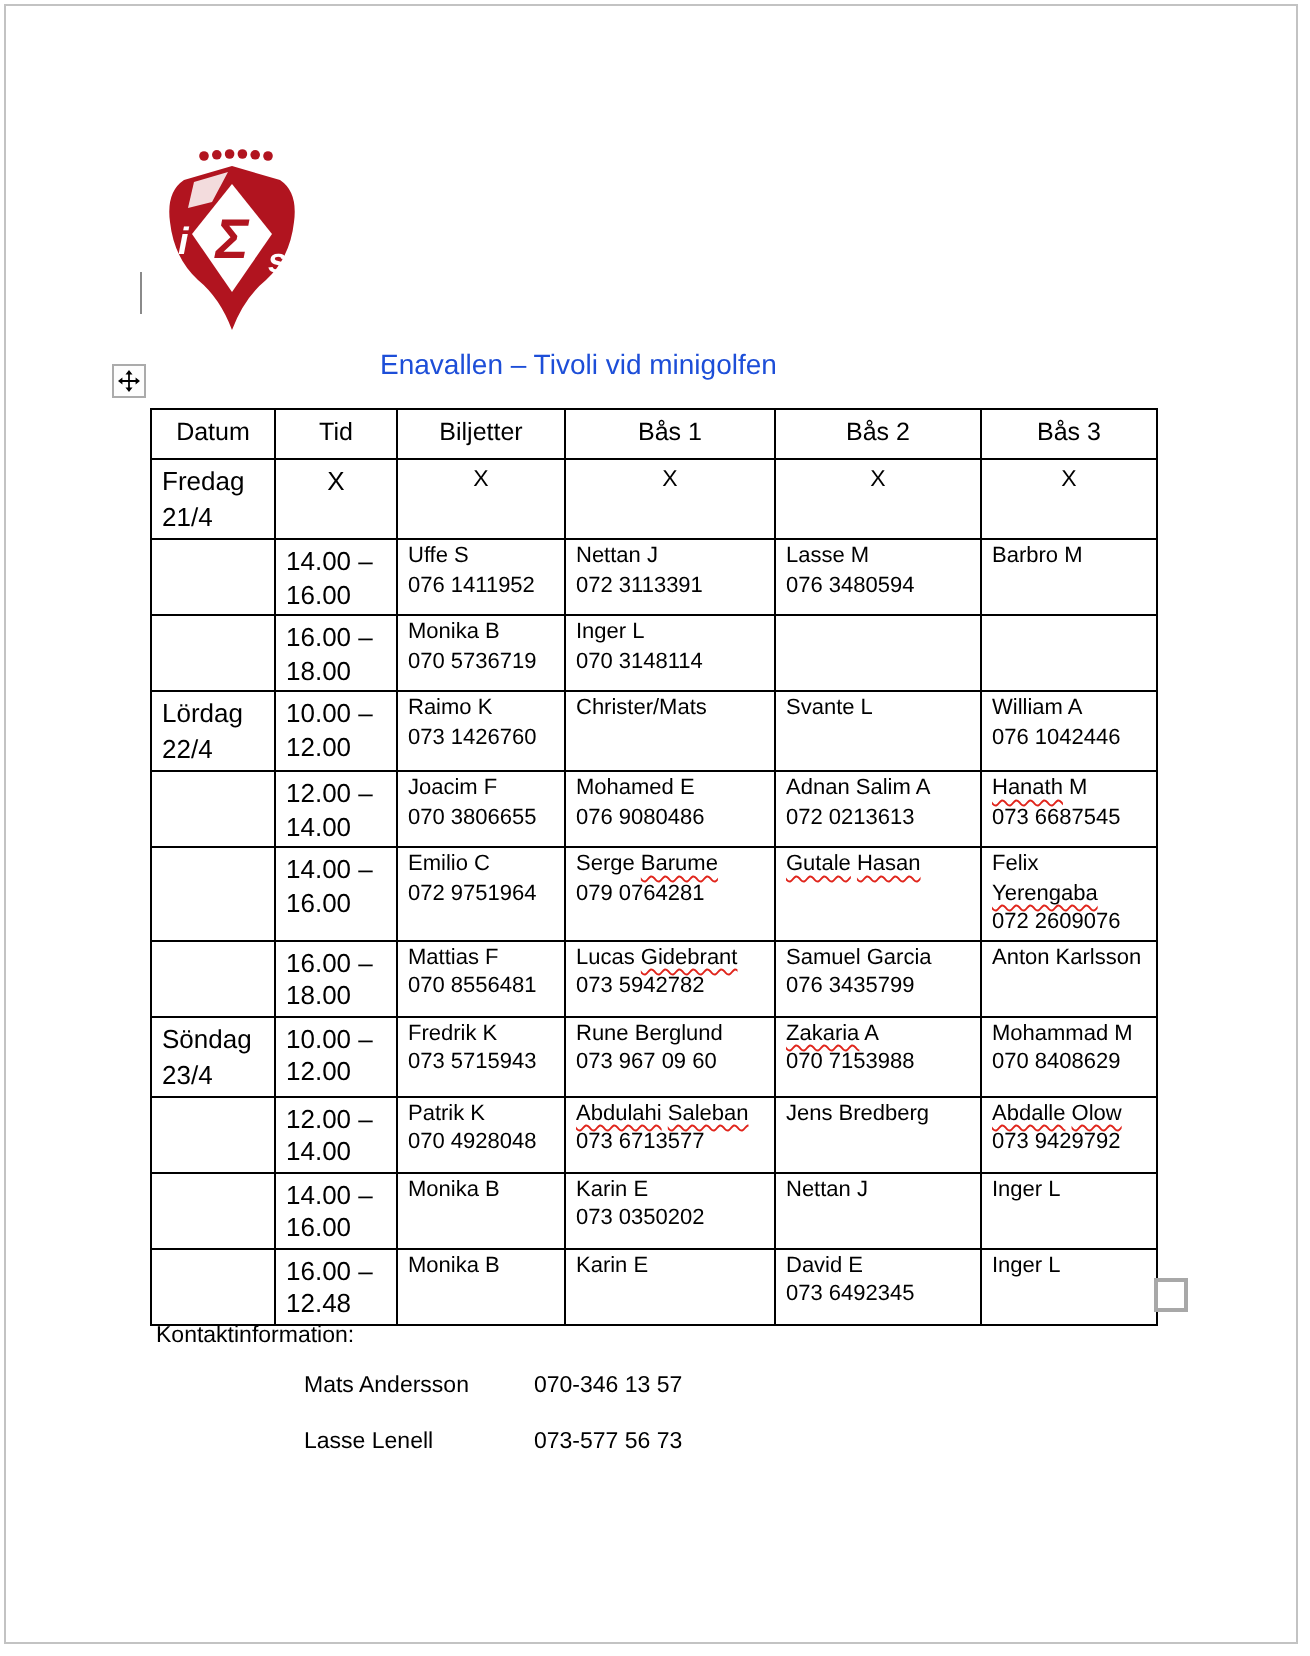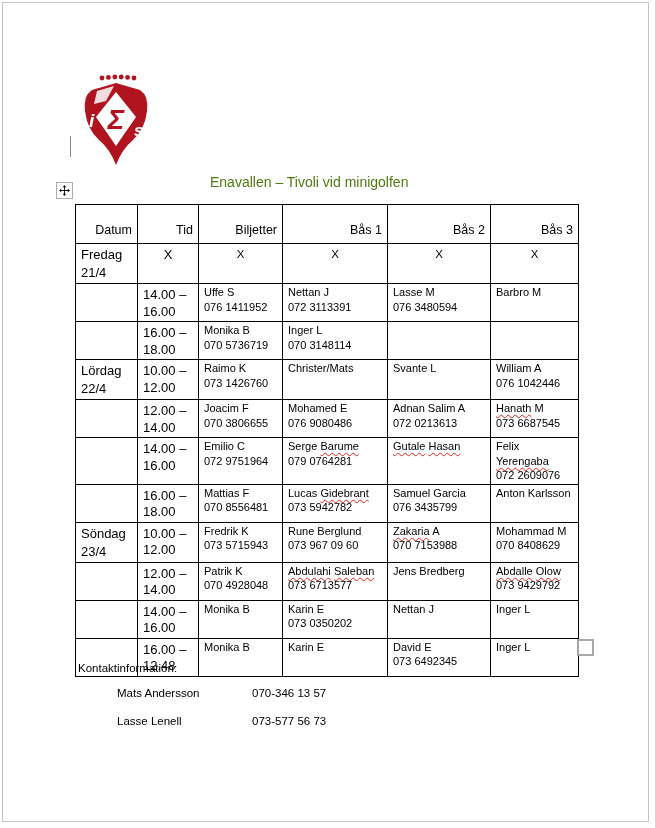--- a/index.html
+++ b/index.html
@@ -10,37 +10,37 @@
   }
   .page-frame {
     position:absolute; left:2px; top:2px; width:645px; height:818px;
     border:1px solid #c3c3c3; pointer-events:none;
   }
   
   .logo { position:absolute; left:76px; top:70px; width:80px; height:98px; }
   .caret-line { position:absolute; left:70px; top:136px; width:1px; height:21px; background:#8a8a8a; }
   
   .doc-title { position:absolute; left:193px; top:137px; font-size:18px; font-weight:700; color:#171717; letter-spacing:0.2px; }
-  .doc-subtitle { position:absolute; left:210px; top:174px; font-size:14px; color:#4d7c0f; }
+  .doc-subtitle { position:absolute; left:190px; top:174px; font-size:14px; color:#1d4ed8; }
   
   .move-handle {
     position:absolute; left:56px; top:182px; width:15px; height:15px;
     border:1px solid #ababab; background:#fdfdfd; display:flex; align-items:center; justify-content:center;
     cursor:move;
   }
   
   table.schedule {
     position:absolute; left:75px; top:204px; width:503px;
     border-collapse:collapse; table-layout:fixed;
   }
   table.schedule th, table.schedule td {
     border:1px solid #000; vertical-align:top; padding:1px 5px; overflow:hidden;
   }
   table.schedule th {
-    font-weight:400; font-size:12.5px; text-align:right; height:19px; padding-top:18px;
+    font-weight:400; font-size:12.5px; text-align:center; height:19px; padding-top:4px;
   }
   table.schedule td { font-size:11px; line-height:14.5px; }
   table.schedule td.datum { font-size:13px; line-height:18px; padding-top:2px; }
   table.schedule td.tid { font-size:13px; line-height:16.5px; padding-top:3px; }
   table.schedule tbody tr { height:37px; }
   table.schedule tbody tr.xrow { height:35px;margin-top:20px; }
   td.center { text-align:center; }
   tr.xrow td { font-size:11.5px; padding-top:3px; }
   .sq {
     text-decoration:underline wavy #e0241b;
@@ -50,21 +50,21 @@
   }
   
   .resize-handle {
     position:absolute; left:577px; top:639px; width:13px; height:13px;
     border:2px solid #a8a8a8; background:#fff; cursor:nwse-resize;
   }
   
   .contact { position:absolute; left:78px; top:662px; width:420px; font-size:11.5px; }
   .contact-heading { font-weight:400; margin:0 0 13px 0; }
   .contact-row { display:flex; margin:0 0 0 39px; height:28px; align-items:flex-start; }
-  .contact-name { width:135px; }
+  .contact-name { width:115px;margin-left:35px; }
 </style>
 </head>
 <body>
 
 <div class="canvas">
   <div class="page-frame"></div>
 
   <svg class="logo" viewBox="0 0 80 98" aria-hidden="true">
     <g fill="#b1141f">
       <circle cx="26" cy="8" r="2.4"></circle>

